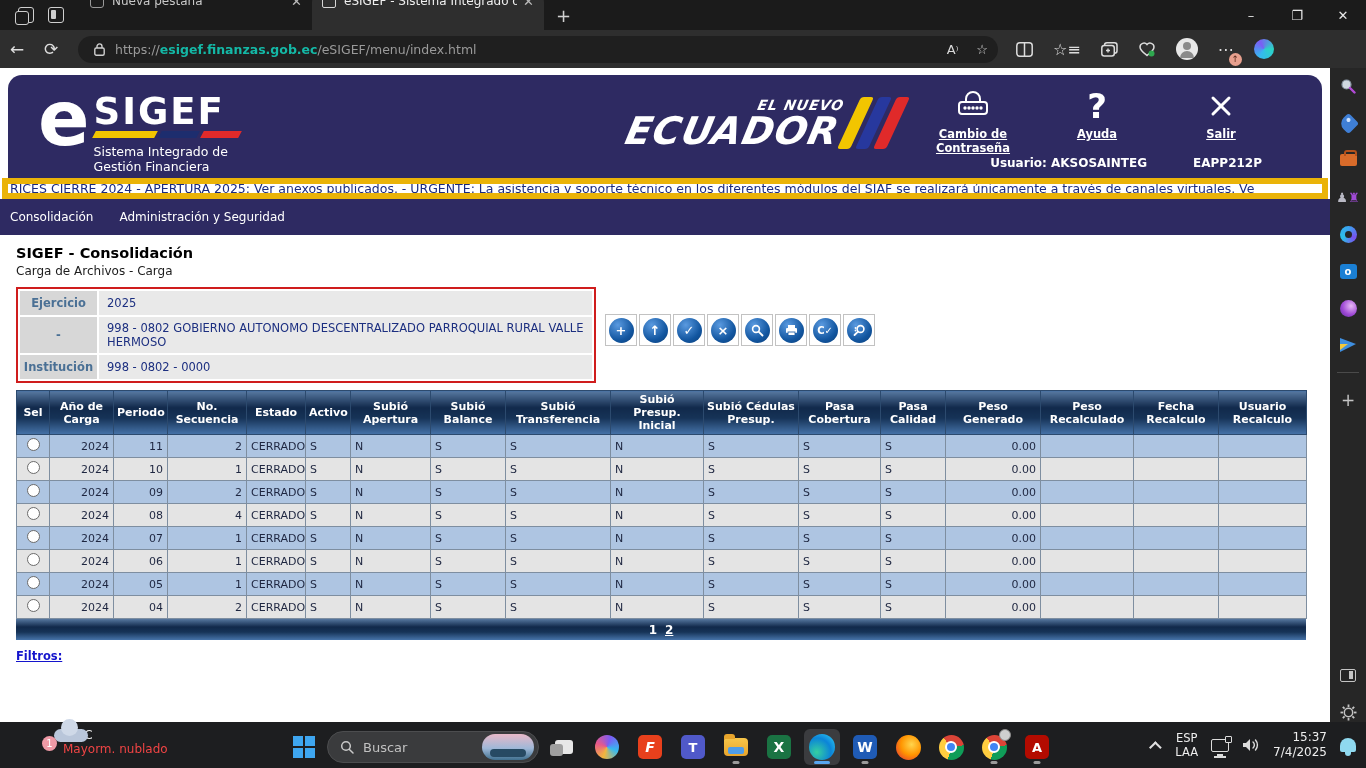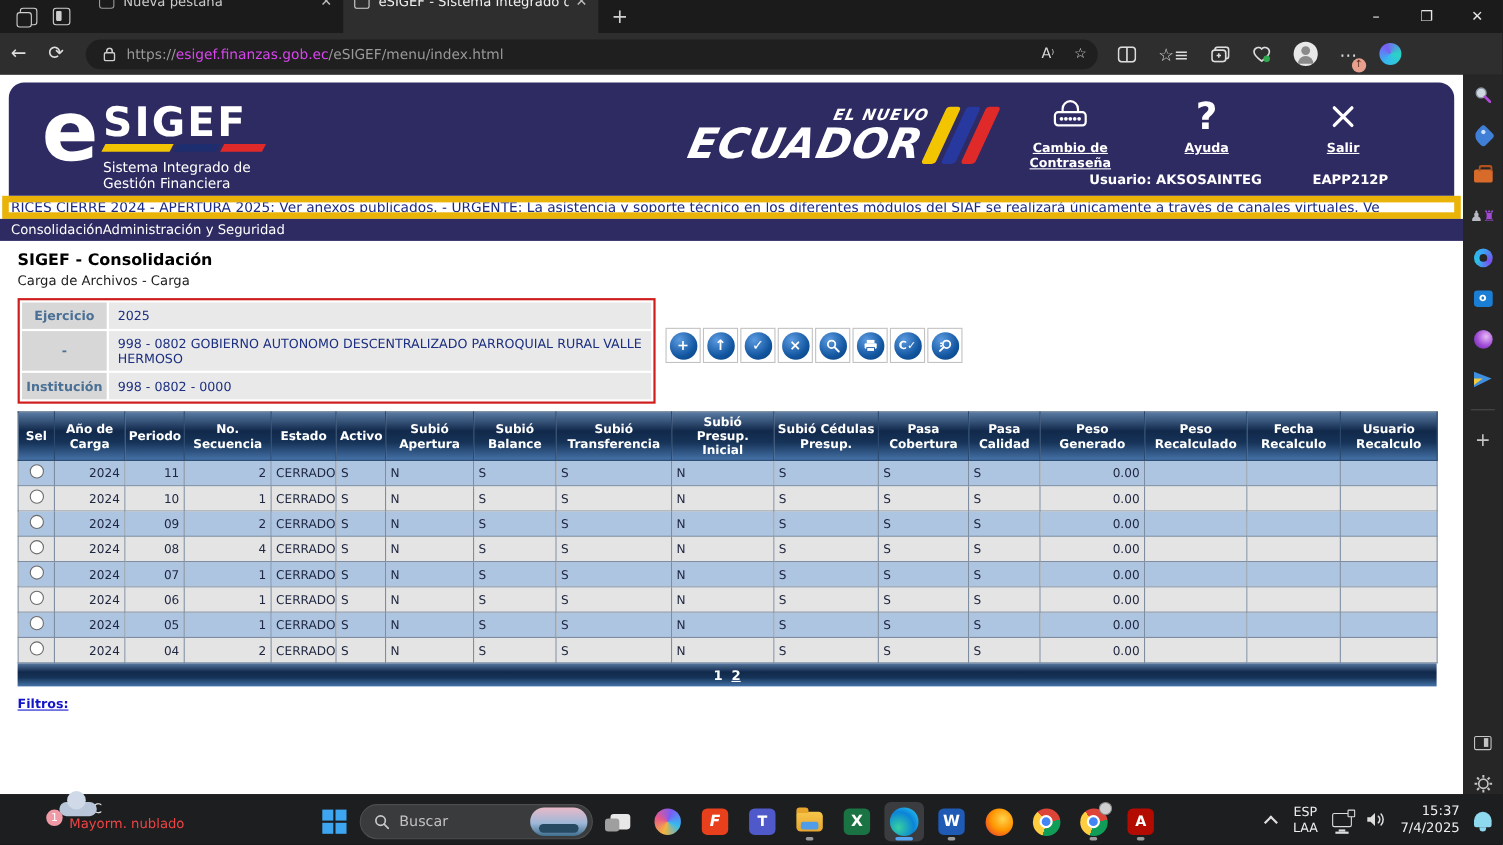--- a/index.html
+++ b/index.html
@@ -21,21 +21,21 @@
   .tab .t-close { color:#bdbdbd; font-size:13px; margin-left:6px; }
   .newtab-btn { color:#d0d0d0; font-size:18px; margin-left:12px; }
   .caption-btns { position:absolute; right:0; top:0; height:30px; display:flex; }
   .caption-btns span { width:46px; height:30px; display:flex; align-items:center; justify-content:center; color:#e8e8e8; font-size:13px; }
 
   .navbar { position:absolute; top:30px; left:0; width:1366px; height:38px; background:#2e2e2e; display:flex; align-items:center; }
   .nav-icon { color:#dedede; font-size:17px; width:34px; text-align:center; }
   .omnibox { width:920px; height:27px; background:#1f1f1f; border-radius:14px; margin-left:10px; display:flex; align-items:center; padding:0 10px; }
   .omnibox .lock { margin:0 10px 0 6px; }
   .url { font-size:12.5px; color:#9a9a9a; white-space:nowrap; }
-  .url b { color:#d946ef; font-weight:normal; }
+  .url b { color:#14b8a6; font-weight:bold; }
   .omni-right { margin-left:auto; display:flex; gap:18px; color:#d9d9d9; font-size:13px; align-items:center; }
   .nav-right { display:flex; align-items:center; gap:20px; margin-left:18px; color:#dcdcdc; }
   .avatar-circle { width:22px; height:22px; border-radius:50%; background:#e8e8e8; position:relative; }
   .avatar-circle::before { content:""; position:absolute; top:4px; left:7px; width:8px; height:8px; border-radius:50%; background:#8a8a8a; }
   .avatar-circle::after { content:""; position:absolute; bottom:2px; left:4px; width:14px; height:7px; border-radius:7px 7px 0 0; background:#8a8a8a; }
   .more-wrap { position:relative; }
   .more-badge { position:absolute; right:-8px; bottom:-7px; width:13px; height:13px; border-radius:50%; background:#e8a08e; color:#5b2b1e; font-size:9px; display:flex; align-items:center; justify-content:center; }
   .copilot-orb { width:20px; height:20px; border-radius:50%; background:conic-gradient(from 210deg,#35b9f0,#7b5cf5,#2bd3c5,#35b9f0); }
 
   
@@ -81,21 +81,21 @@
   .bs-y { background:#f2c500; } .bs-b { background:#27389e; } .bs-r { background:#e02a2a; }
   .hdr-actions { position:absolute; right:58px; top:10px; display:flex; gap:38px; }
   .hdr-action { text-align:center; color:#fff; width:86px; }
   .hdr-ico { height:42px; display:flex; align-items:center; justify-content:center; }
   .hdr-label { font-size:11.5px; font-weight:bold; text-decoration:underline; line-height:14px; }
   .hdr-q { font-size:34px; font-weight:bold; color:#fff; line-height:34px; }
   .hdr-users { position:absolute; right:60px; bottom:8px; display:flex; gap:46px; color:#fff; font-size:12px; font-weight:bold; }
 
   .ticker { margin:0 2px; height:21px; border:6px solid #eab308; background:#fff; overflow:hidden; display:flex; align-items:center; }
   .ticker span { white-space:nowrap; font-size:12.5px; color:#1a2a80; padding-left:2px; }
-  .menubar { height:20px; background:#2e2a62; display:flex; align-items:center; padding-left:10px; }
+  .menubar { height:36px; background:#2e2a62; display:flex; align-items:center; gap:26px; padding-left:10px; }
   .menubar span { color:#fff; font-size:12px; }
 
   .content { padding:10px 0 0 16px; }
   .page-title { font-size:14.5px; font-weight:bold; color:#000; }
   .breadcrumb { font-size:12px; color:#1c1c1c; margin-top:3px; }
   .form-row { display:flex; margin-top:9px; }
   .formbox { width:580px; border:2px solid #cf1d1d; background:#fff; padding:2px; }
   .frow { display:grid; grid-template-columns:77px 1fr; gap:2px; margin-bottom:2px; }
   .frow:last-child { margin-bottom:0; }
   .flabel { background:#d7d7d7; color:#4a7095; font-weight:bold; font-size:11.5px; display:flex; align-items:center; justify-content:center; }

